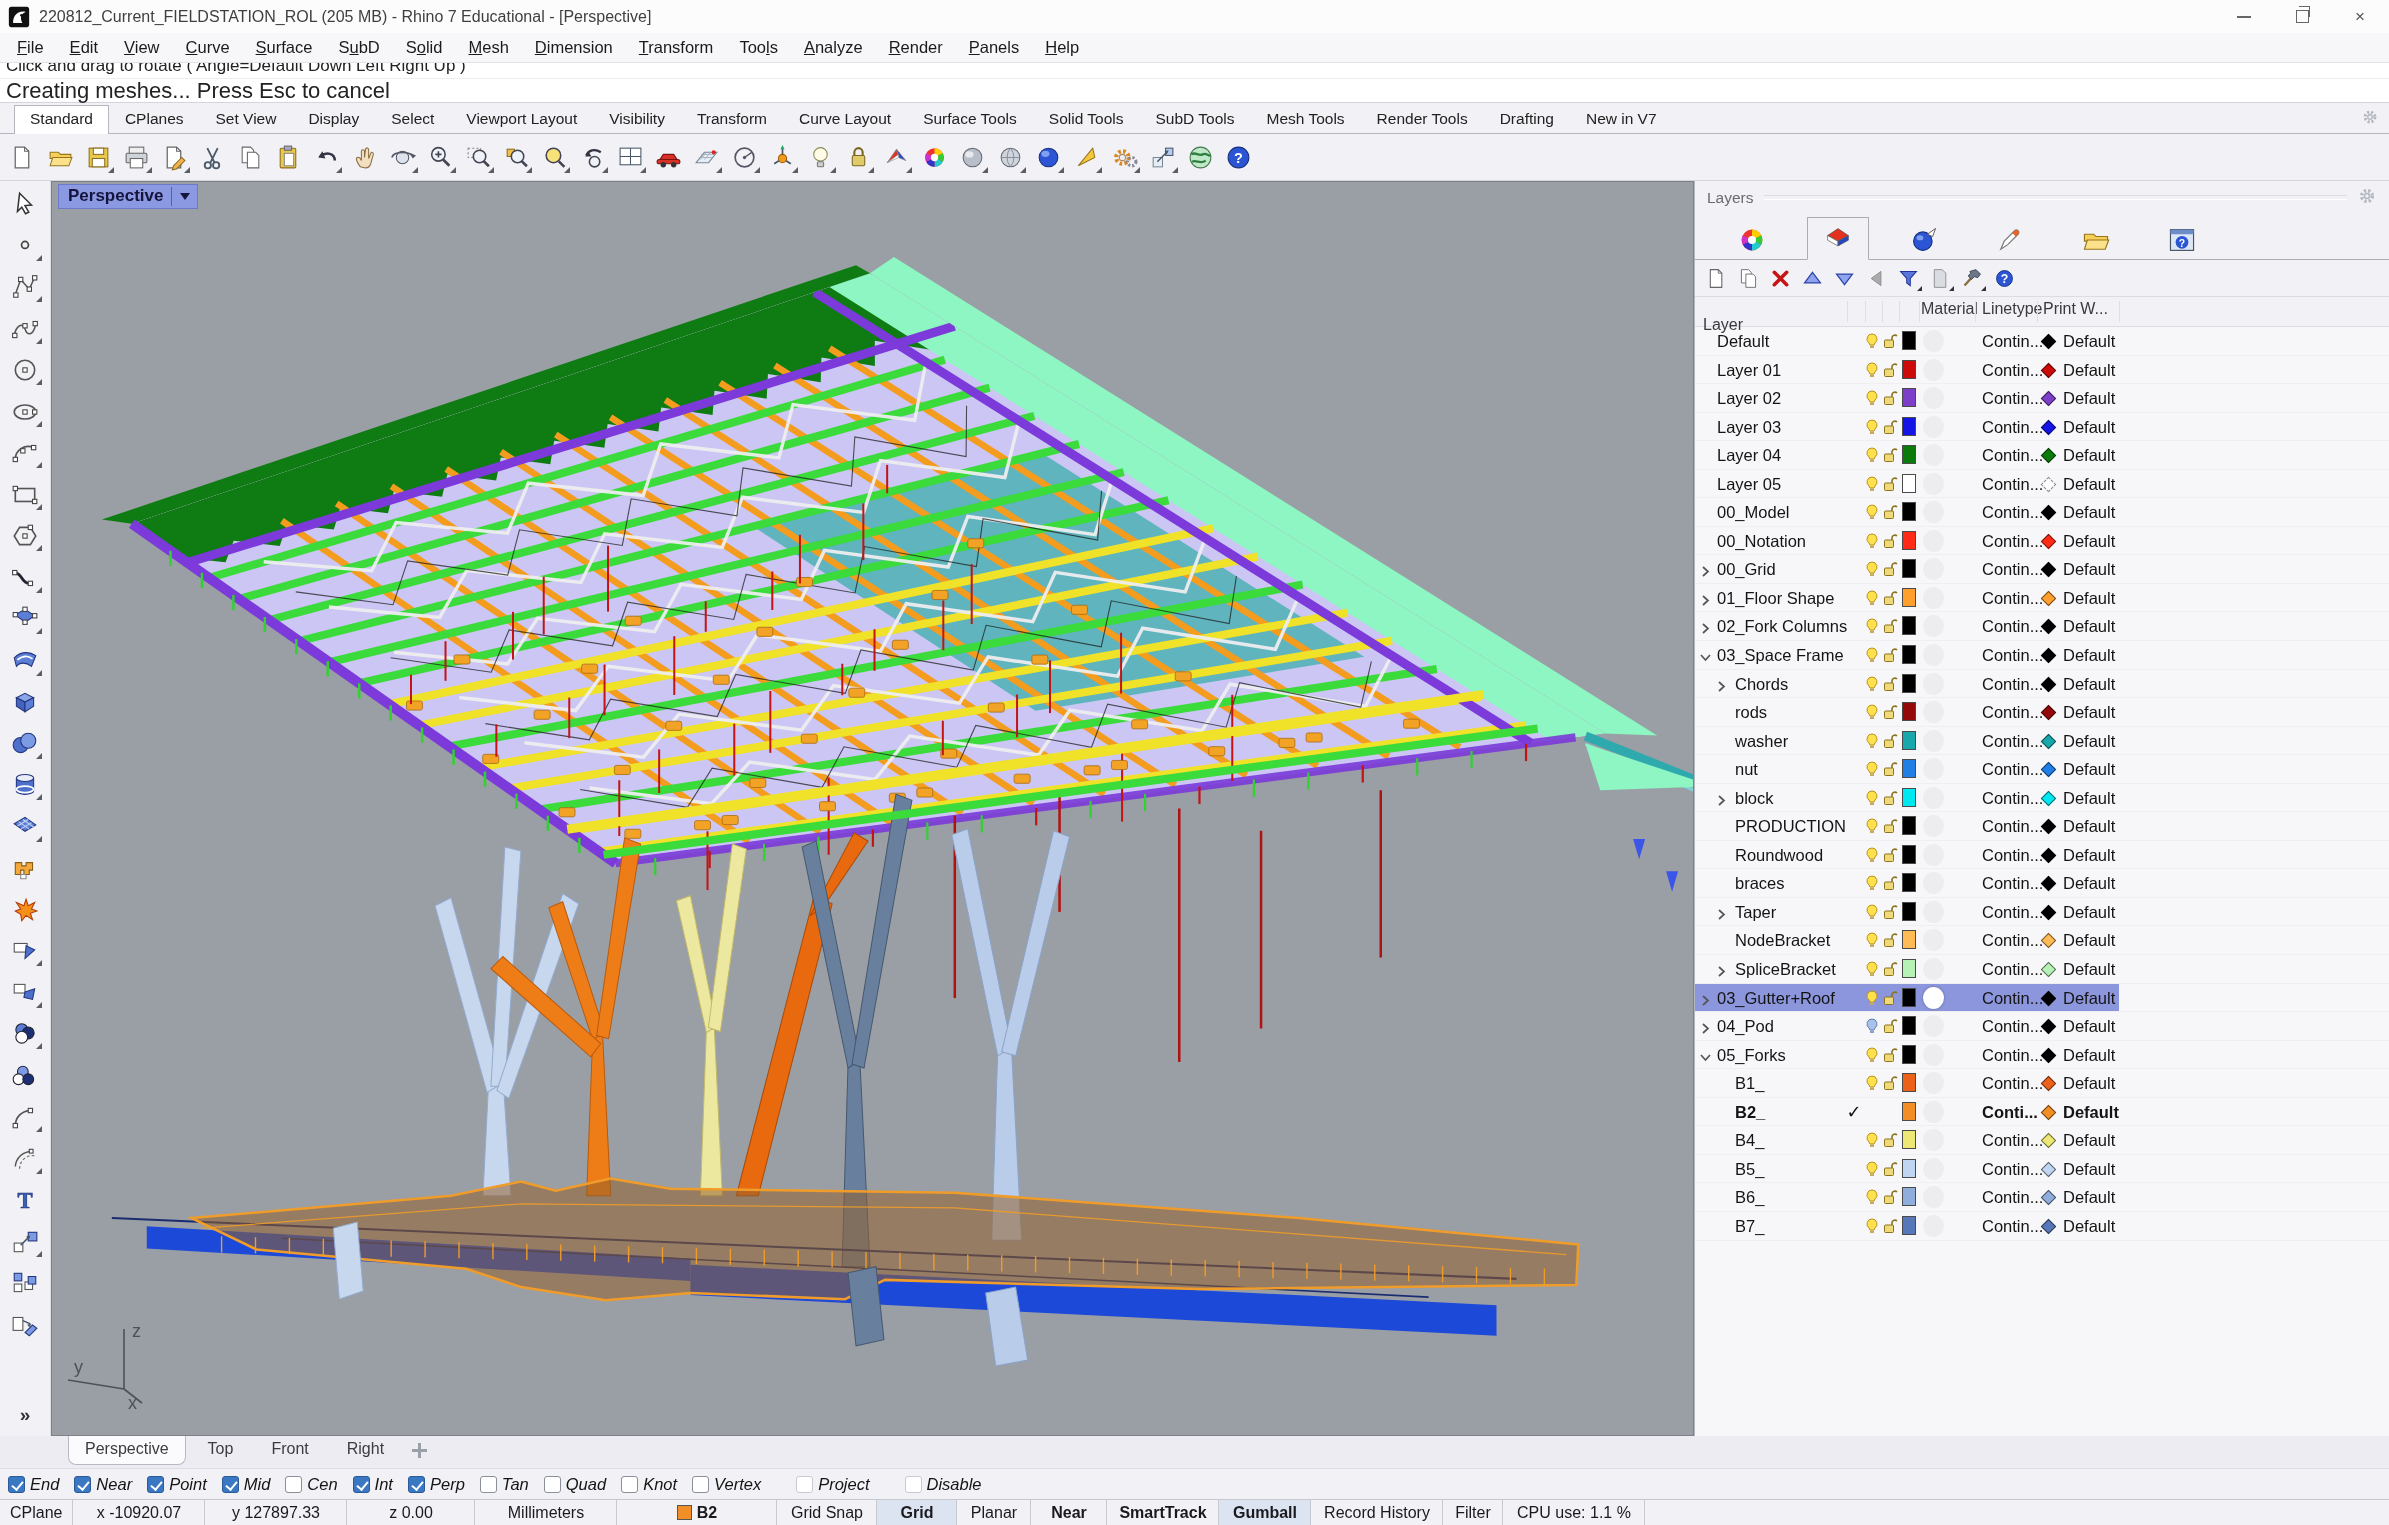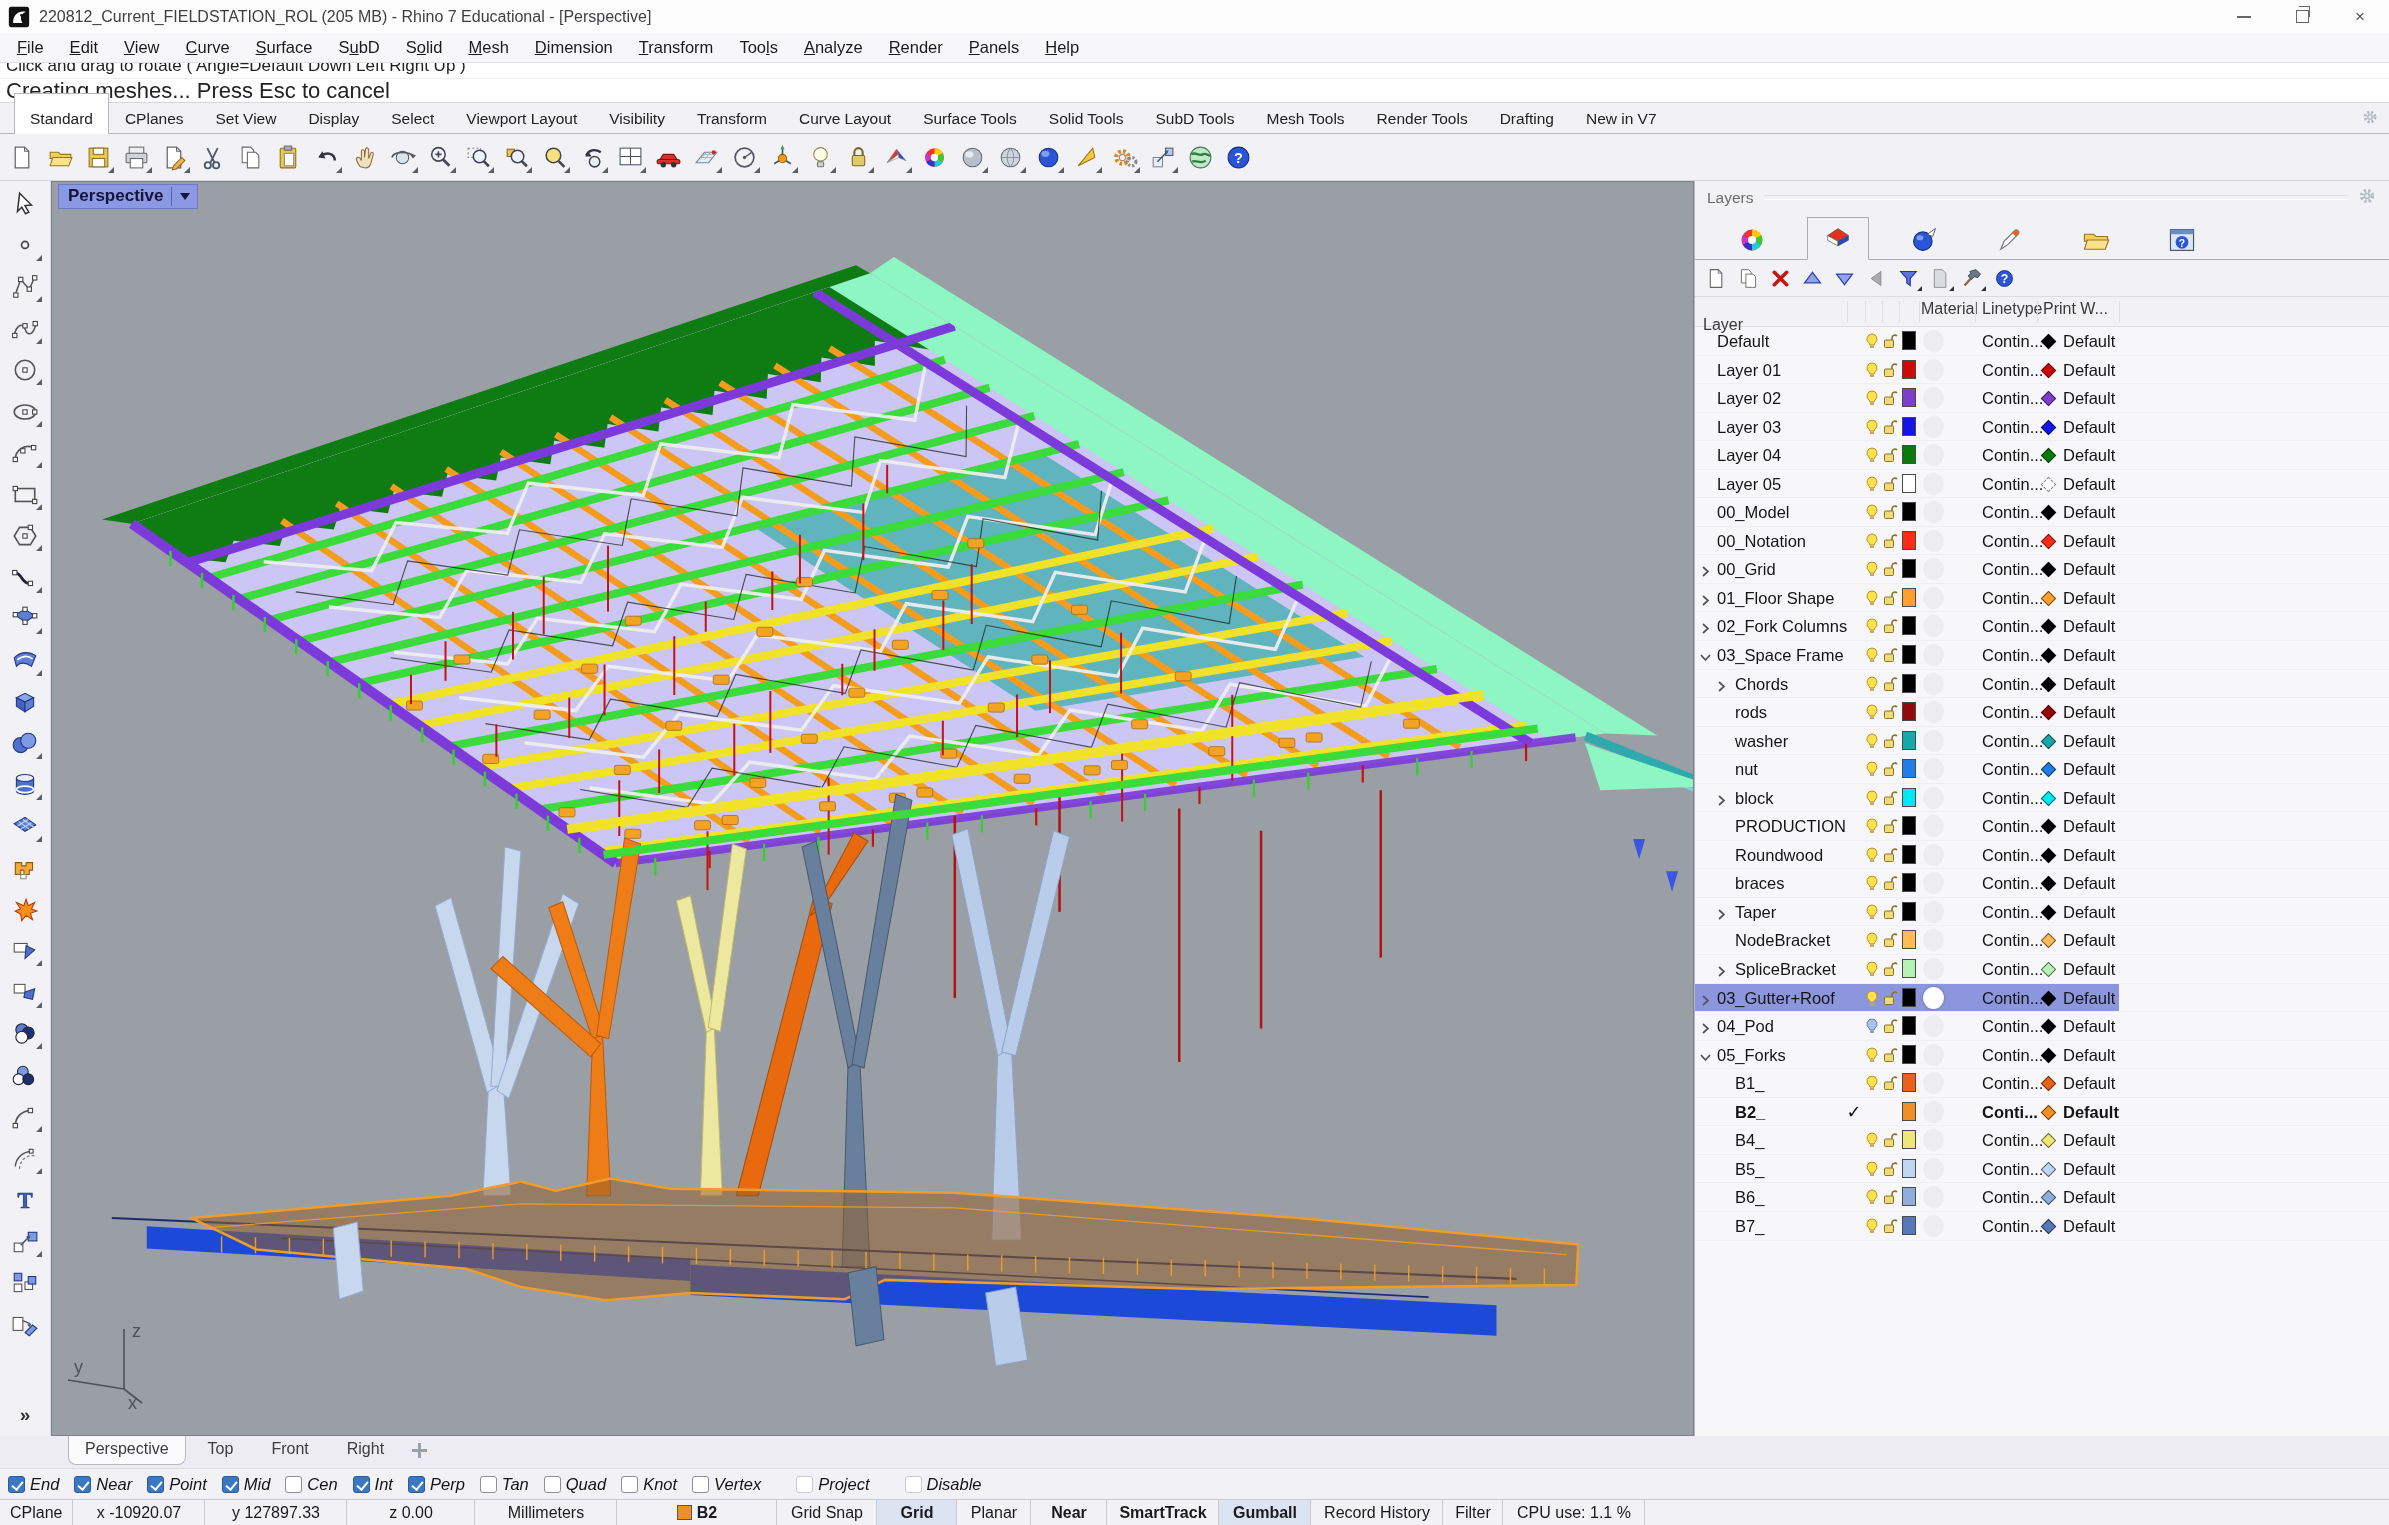--- a/index.html
+++ b/index.html
@@ -22,21 +22,21 @@
   .cmd-l1{line-height:22px;margin-top:-8px;font-size:17px;color:#222;padding-left:6px;white-space:nowrap;}
   .cmd-l2{height:23px;line-height:23px;font-size:22px;color:#222;padding-left:6px;border-bottom:1px solid #D5D5DC;}
   .cmd-prompt{height:27px;line-height:27px;font-size:17px;font-weight:700;color:#111;padding-left:6px;position:relative;}
   .cmd-scroll{position:absolute;right:1px;top:1px;width:24px;height:25px;display:flex;flex-direction:column;}
   .cmd-scroll span{flex:1;background:#F1F1F5;border:1px solid #C9C9D2;display:flex;align-items:center;justify-content:center;}
   .cmd-scroll i{display:block;width:0;height:0;border:4px solid transparent;}
   .cmd-scroll .up i{border-bottom:6px solid #333;margin-top:-4px;}
   .cmd-scroll .dn i{border-top:6px solid #333;margin-bottom:-4px;}
   
   .tabstrip{height:30px;background:#F2F2F6;border-bottom:1px solid #B6B6C0;display:flex;align-items:flex-end;padding-left:14px;font-size:15.5px;color:#222;flex:0 0 auto;}
-  .tab{padding:16px 15px 6px;border:1px solid transparent;border-bottom:none;margin-bottom:-1px;white-space:nowrap;}
+  .tab{padding:4px 15px 6px;border:1px solid transparent;border-bottom:none;margin-bottom:-1px;white-space:nowrap;}
   .tab.active{background:#fff;border-color:#B6B6C0;}
   .tabgear{margin-left:auto;margin-right:10px;margin-bottom:3px;}
   
   .toolbar{height:46px;background:#F2F2F6;border-bottom:1px solid #D4D4DC;display:flex;align-items:center;padding-left:4px;gap:2px;flex:0 0 auto;}
   .tbtn{width:36px;height:38px;display:flex;align-items:center;justify-content:center;position:relative;}
   .tbtn.fly::after,.sbtn.fly::after{content:"";position:absolute;right:2px;bottom:3px;border-left:6px solid transparent;border-bottom:6px solid #5A5F66;}
   .lp-btn.fly::after{content:"";position:absolute;right:0;bottom:1px;border-left:5px solid transparent;border-bottom:5px solid #333;}
   
   .main{flex:1;display:flex;min-height:0;}
   .sidebar{width:50px;background:#F2F2F6;display:flex;flex-direction:column;align-items:center;padding-top:5px;gap:5.5px;border-right:1px solid #DDDDE4;}

